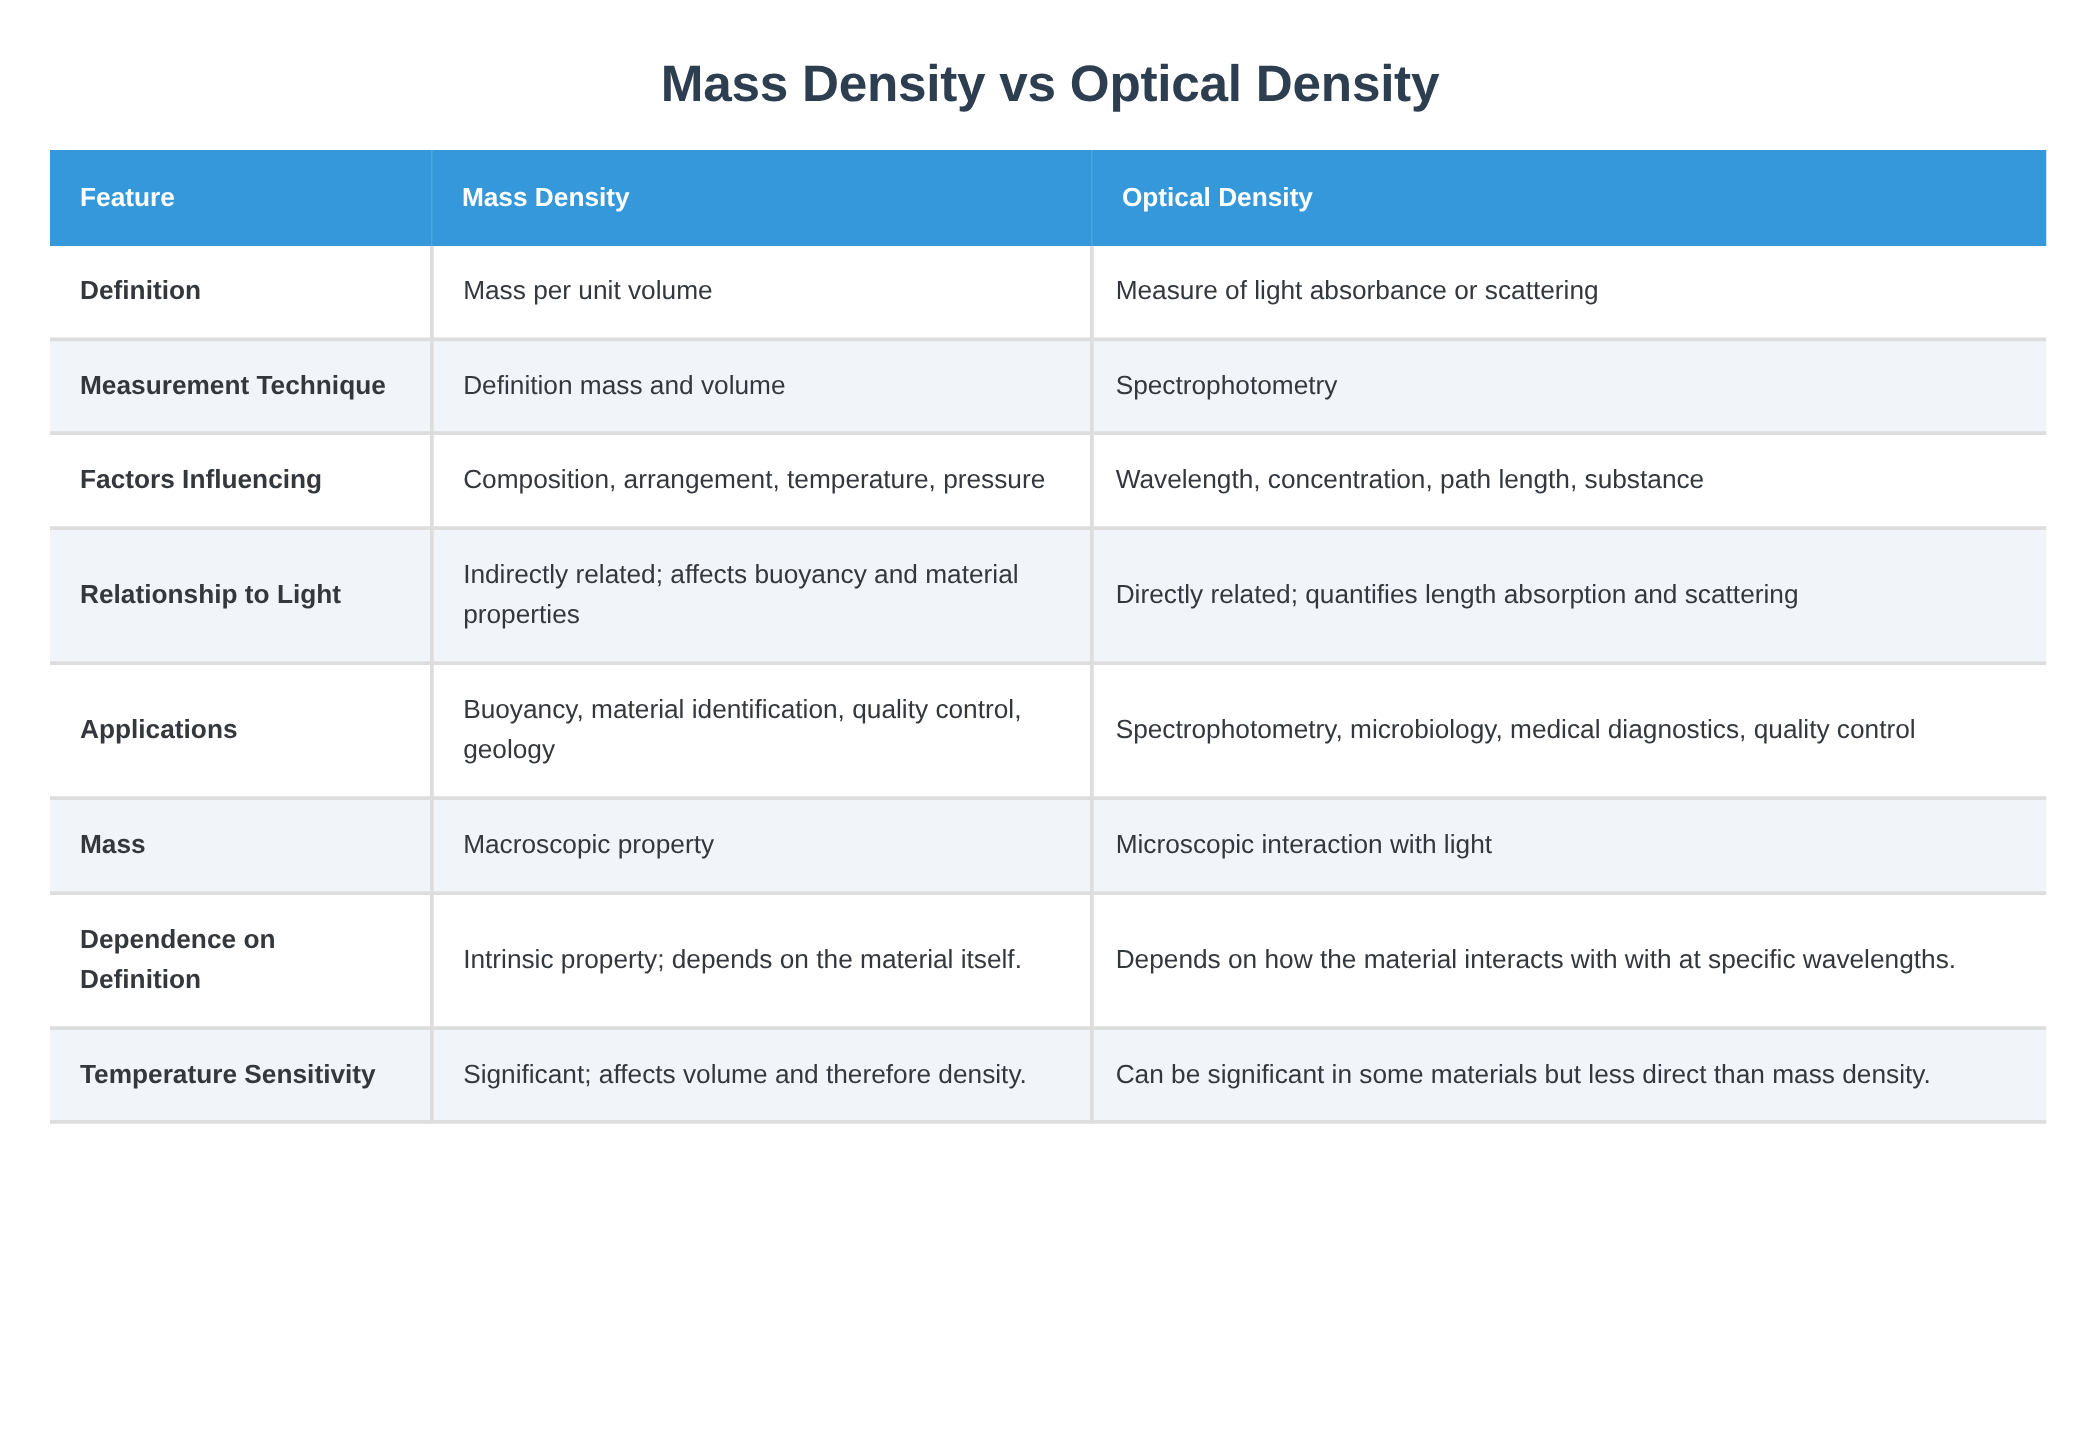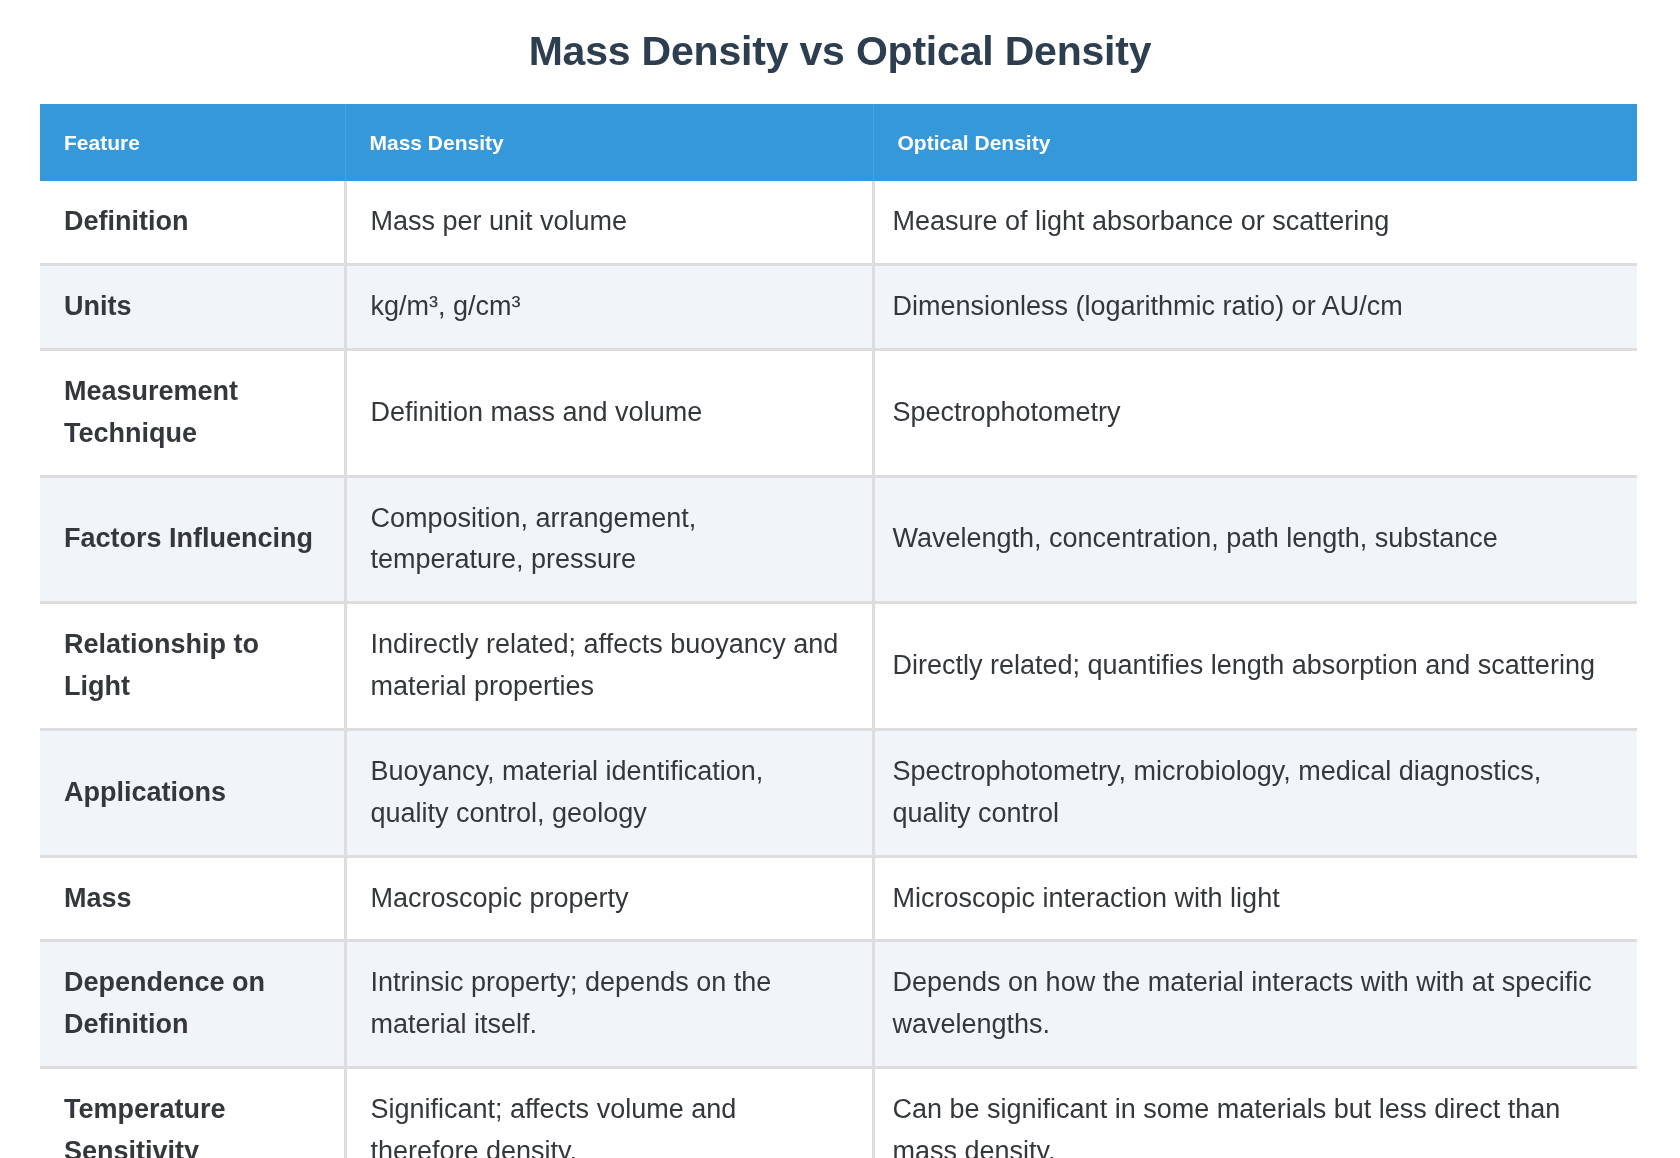--- a/index.html
+++ b/index.html
@@ -23,21 +23,21 @@
   }
 
   .title {
     text-align: center;
     color: #2c3e50;
     font-size: 41px;
     font-weight: bold;
     letter-spacing: -0.2px;
     padding-top: 28px;
     padding-bottom: 0;
-    margin: 0;
+    margin: 16px;
     line-height: 1.15;
   }
 
   .table-wrap {
     margin: 29px 43px 16px 40px;
   }
 
   table.cmp {
     width: 1597px;
     border-collapse: collapse;
@@ -53,21 +53,21 @@
     text-align: left;
     padding: 22px 24px;
     height: 33px;
     vertical-align: middle;
     border: none;
     border-right: 1px solid #4aa3de;
   }
   table.cmp thead th:last-child { border-right: none; }
 
   table.cmp tbody td {
-    font-size: 27px;
+    font-size: 21px;
     color: #34373b;
     padding: 20px 24px;
     vertical-align: middle;
     line-height: 1.55;
     border-bottom: 3px solid #dddddd;
     border-right: 3px solid #dddddd;
     word-wrap: break-word;
   }
   table.cmp tbody td:last-child { border-right: none; padding-left: 18px; }
   table.cmp tbody tr:last-child td { border-bottom: 3px solid #dddddd; }
@@ -105,25 +105,20 @@
           <th>Optical Density</th>
         </tr>
       </thead>
       <tbody id="table-body">
           <tr>
             <td class="feature-cell">Definition</td>
             <td>Mass per unit volume</td>
             <td>Measure of light absorbance or scattering</td>
           </tr>
           <tr>
-            <td class="feature-cell">Units</td>
-            <td>kg/m³, g/cm³</td>
-            <td>Dimensionless (logarithmic ratio) or AU/cm</td>
-          </tr>
-          <tr>
             <td class="feature-cell">Measurement Technique</td>
             <td>Definition mass and volume</td>
             <td>Spectrophotometry</td>
           </tr>
           <tr>
             <td class="feature-cell">Factors Influencing</td>
             <td>Composition, arrangement, temperature, pressure</td>
             <td>Wavelength, concentration, path length, substance</td>
           </tr>
           <tr>

